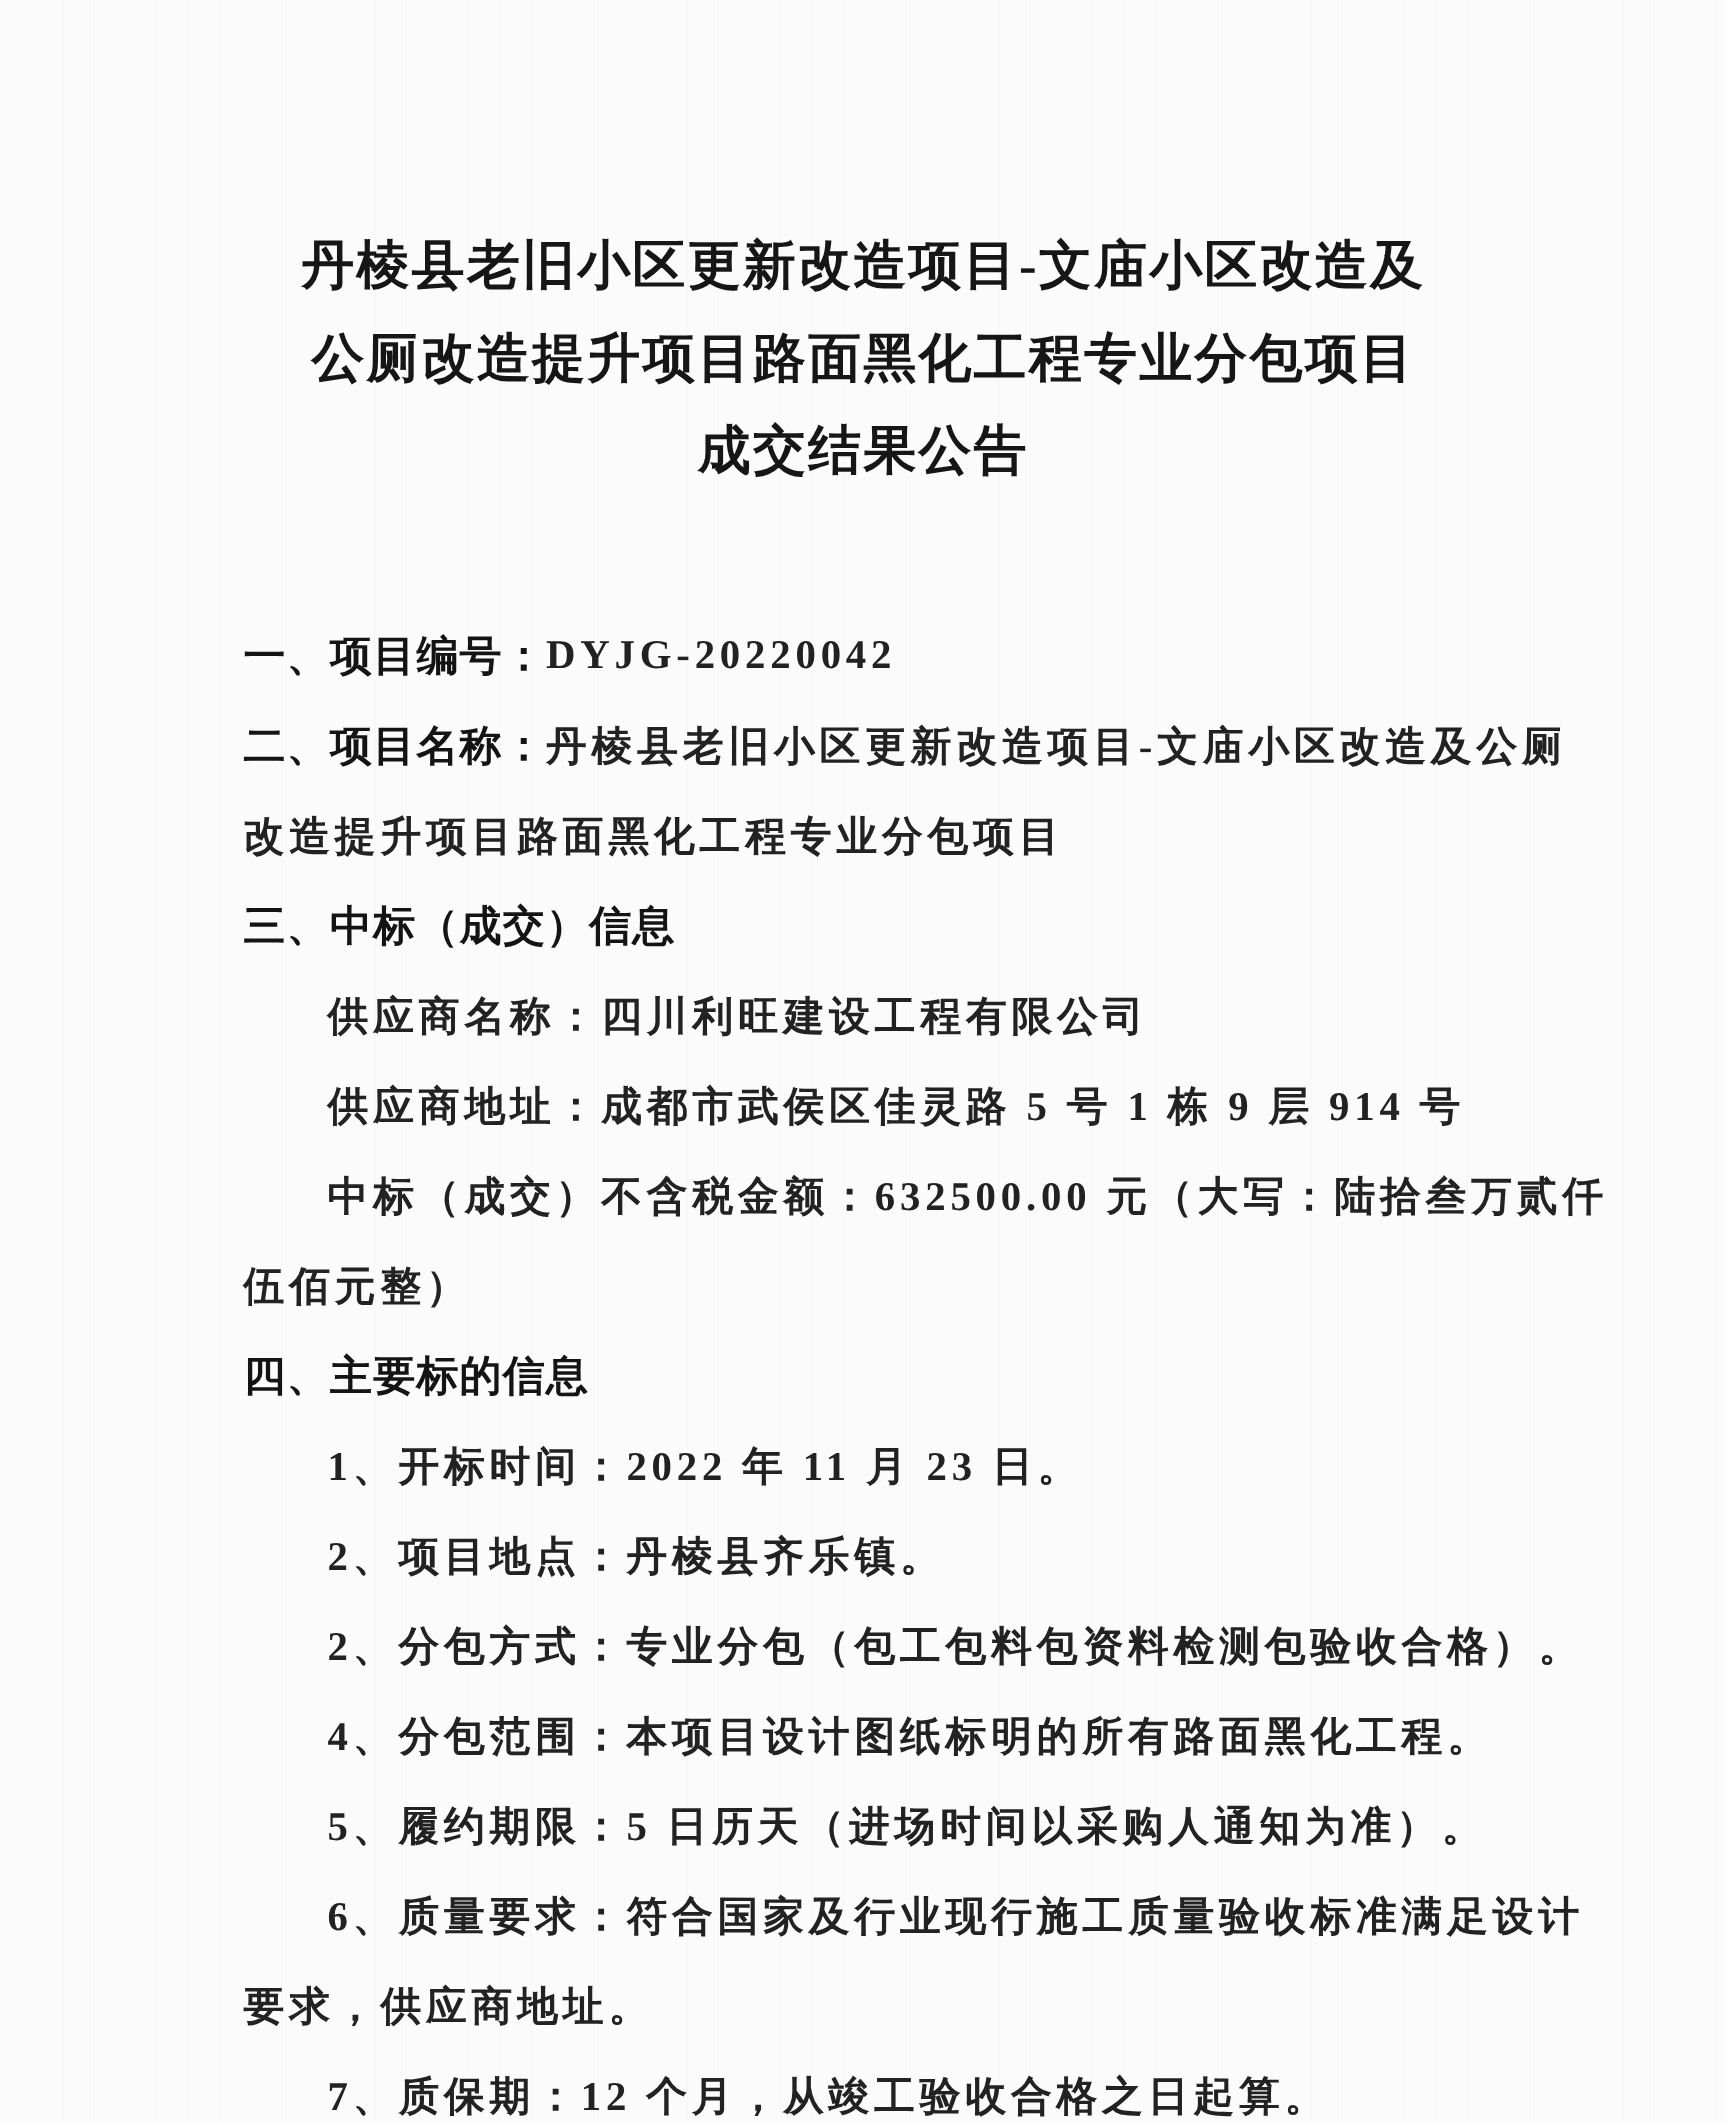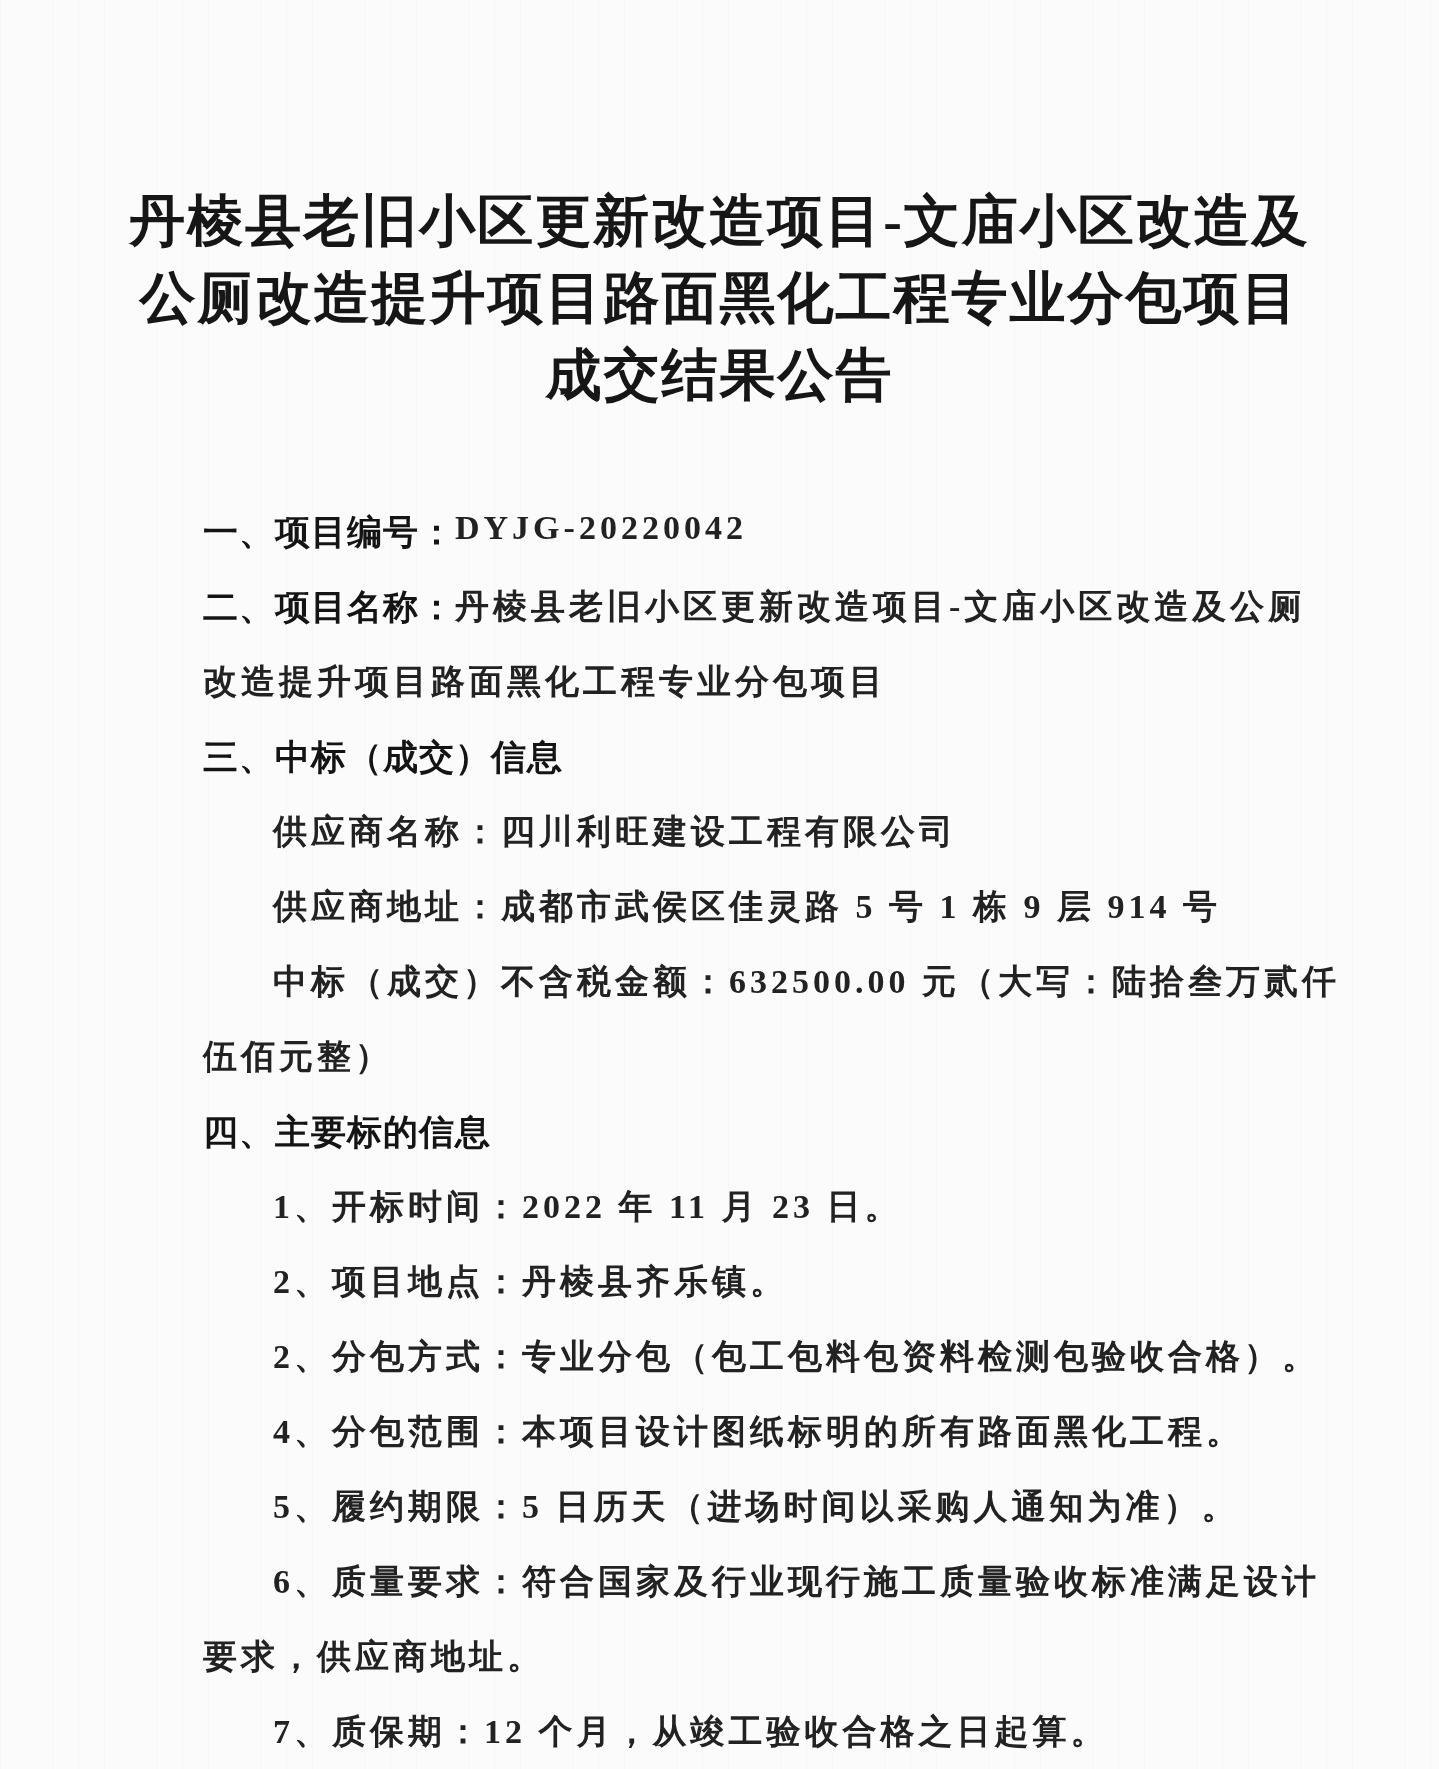--- a/index.html
+++ b/index.html
@@ -21,36 +21,36 @@
       #fbfbfb;
   }
   .doc-title {
     position: absolute;
     top: 183px;
     left: 0;
     right: 0;
     text-align: center;
     font-family: "Liberation Serif", "DejaVu Serif", serif;
     font-weight: bold;
-    font-size: 56px;
+    font-size: 44px;
     line-height: 77px;
     letter-spacing: 2px;
     color: #161616;
   }
   .doc-body {
     position: absolute;
     top: 509px;
     left: 203px;
     right: 150px;
     color: #1d1d1d;
   }
   .doc-line {
     height: 75px;
     display: flex;
-    align-items: flex-start;
+    align-items: center;
     white-space: nowrap;
     font-size: 34px;
   }
   .doc-line.indent {
     padding-left: 70px;
   }
   .line-heading {
     font-family: "Liberation Sans", "DejaVu Sans", sans-serif;
     font-weight: bold;
     font-size: 35px;

